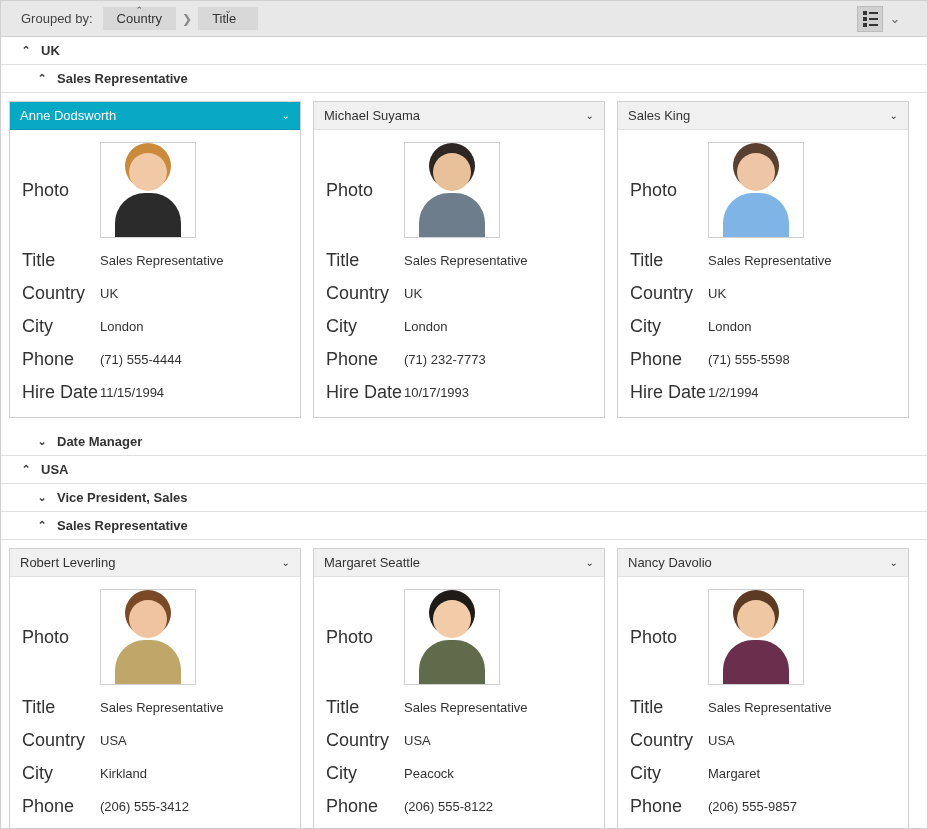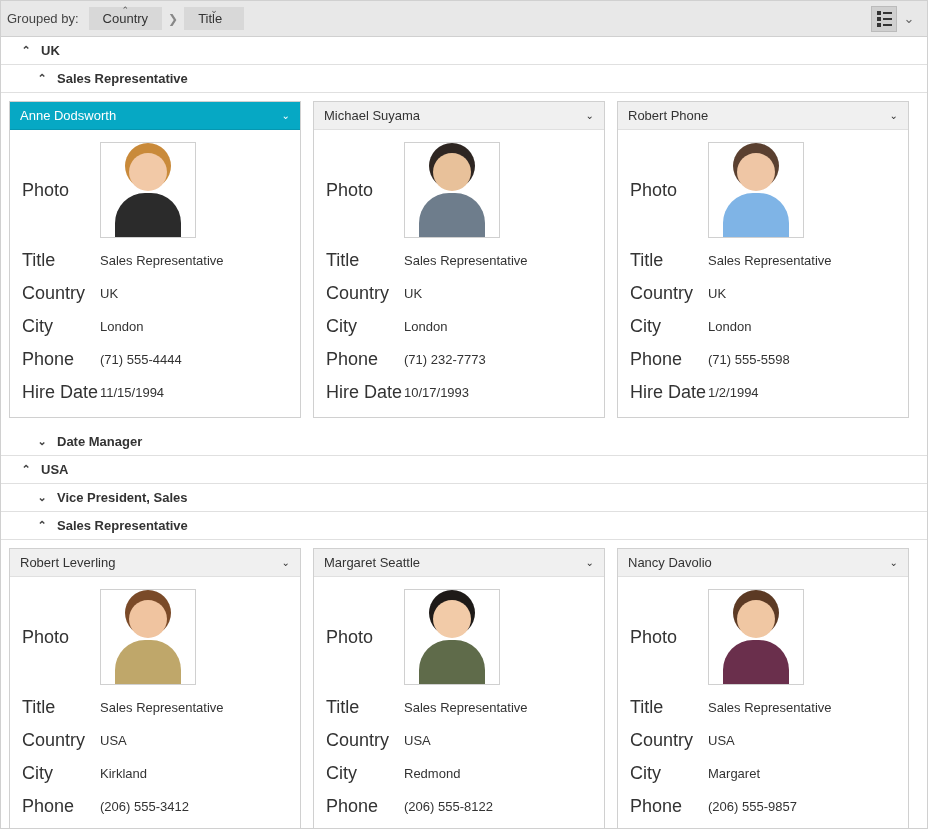--- a/index.html
+++ b/index.html
@@ -13,21 +13,21 @@
   border: 1px solid #d0d0d0;
   overflow: hidden;
   display: flex;
   flex-direction: column;
 }
 .toolbar {
   display: flex;
   align-items: center;
   background: #e8e8e8;
   border-bottom: 1px solid #d0d0d0;
-  padding: 4px 6px;
+  padding: 4px 20px;
   height: 36px;
 }
 .toolbar-label { margin-right: 10px; color: #444; }
 .group-crumb {
   background: #d8d8d8;
   padding: 4px 14px 4px 14px;
   position: relative;
   display: flex;
   align-items: center;
   color: #333;
@@ -296,21 +296,21 @@
           </div>
         <div class="card-row">
             <span class="lbl">Hire Date</span>
             <span class="val">10/17/1993</span>
           </div>
       </div>
     </div>
 
     <div class="card">
       <div class="card-header">
-        <span>Robert Phone</span>
+        <span>Sales King</span>
         <span class="chev-down">⌄</span>
       </div>
       <div class="card-body">
         <div class="card-row">
             <span class="lbl">Photo</span>
           <div class="photo-cell">
               <div class="photo-frame">
                 <div class="avatar">
                   <div class="head" style="background:#efc6a5;box-shadow:0 -6px 0 4px #5a4030;"></div>
                   <div class="body" style="background:#7fb4e6;"></div>
@@ -420,21 +420,21 @@
         <div class="card-row">
             <span class="lbl">Title</span>
             <span class="val">Sales Representative</span>
           </div>
         <div class="card-row">
             <span class="lbl">Country</span>
             <span class="val">USA</span>
           </div>
         <div class="card-row">
             <span class="lbl">City</span>
-            <span class="val">Redmond</span>
+            <span class="val">Peacock</span>
           </div>
         <div class="card-row">
             <span class="lbl">Phone</span>
             <span class="val">(206) 555-8122</span>
           </div>
       </div>
     </div>
 
     <div class="card">
       <div class="card-header">

